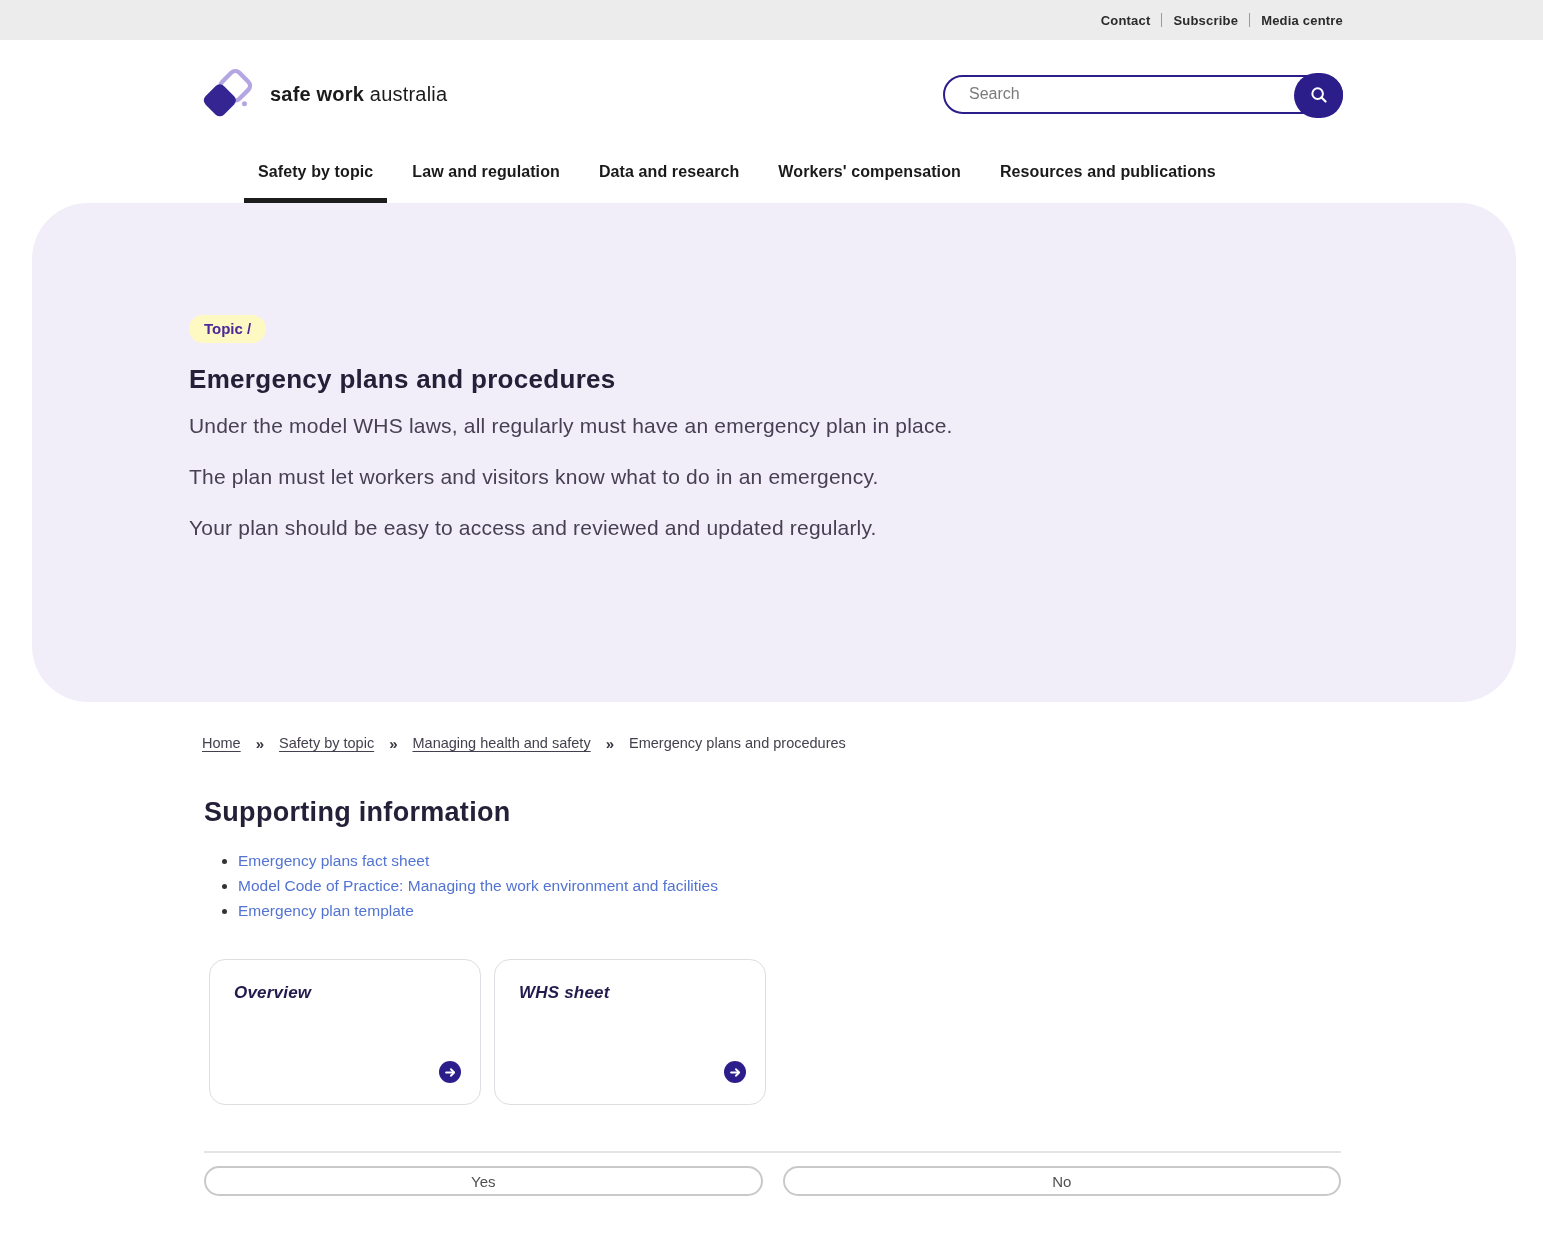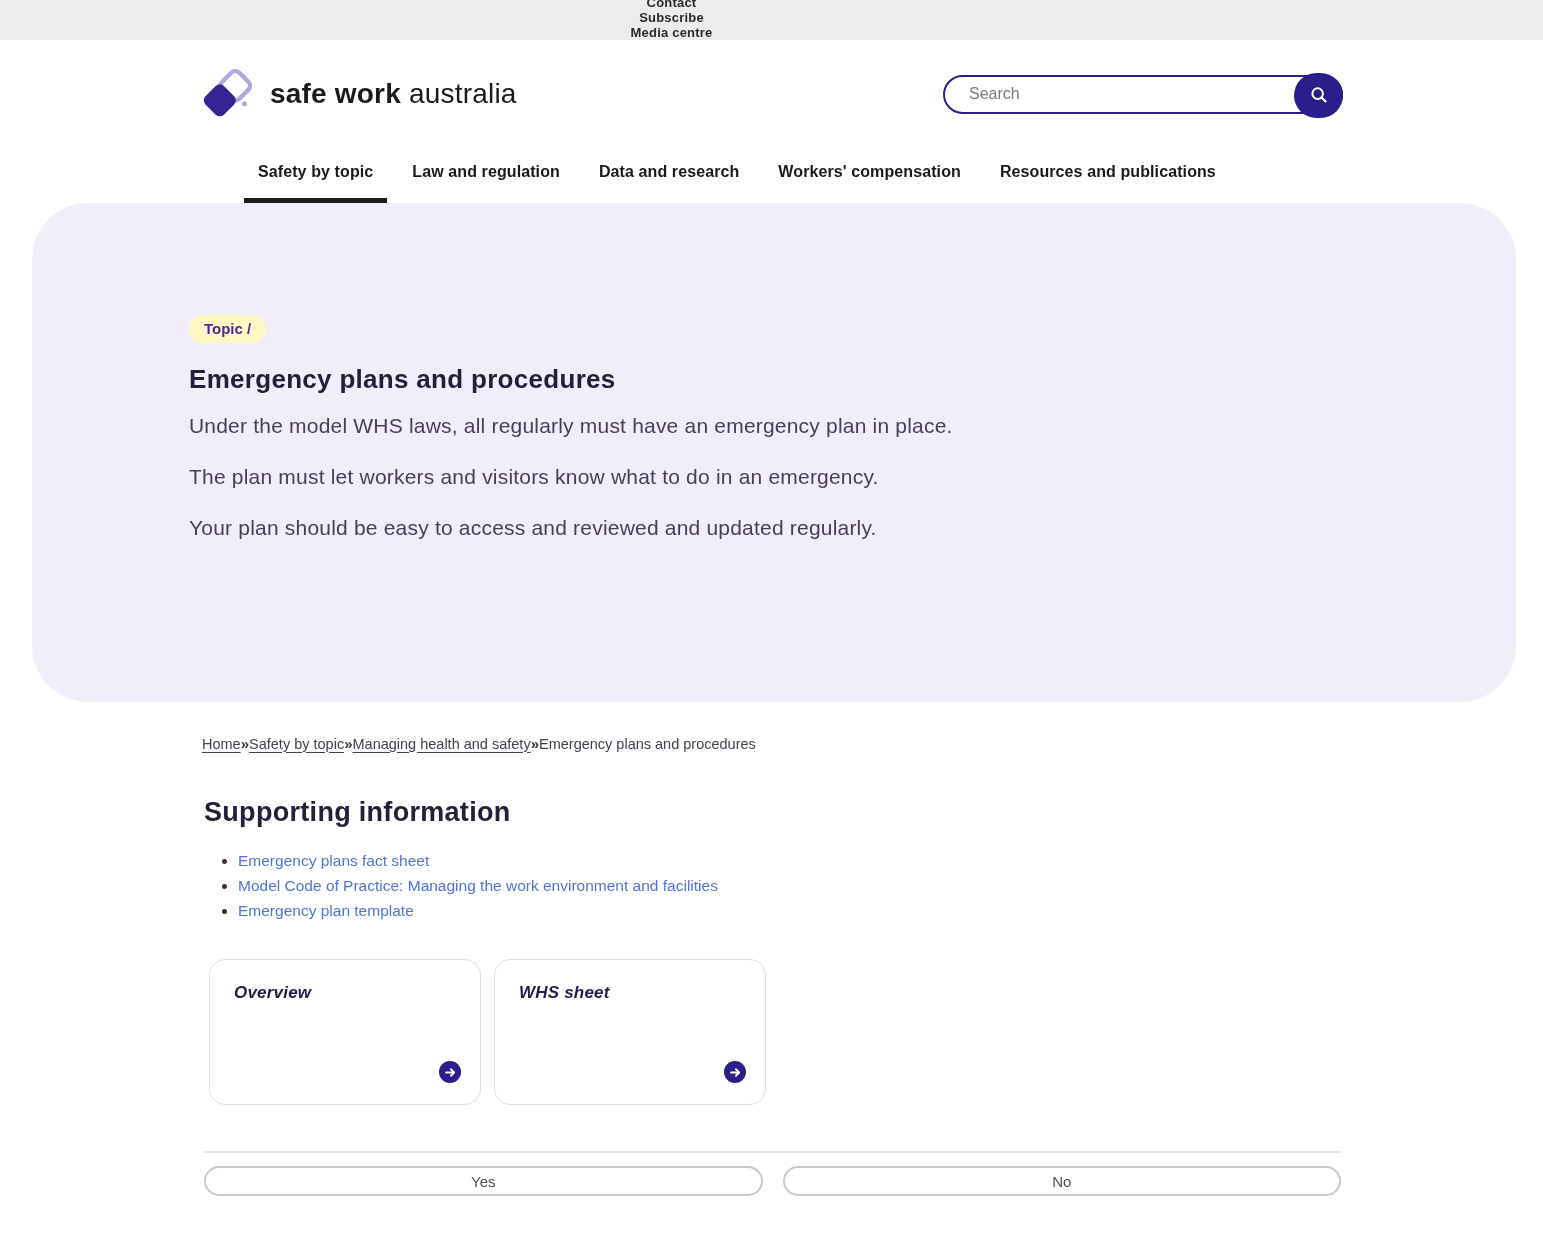--- a/index.html
+++ b/index.html
@@ -14,40 +14,39 @@
   a { text-decoration: none; color: inherit; cursor: pointer; }
 
   
   .topbar {
     height: 40px;
     background: #ececec;
     display: flex;
     align-items: center;
     justify-content: flex-end;
     padding-right: 200px;
-    flex-direction: column;
   }
   .topbar a {
     font-size: 13px;
     font-weight: 600;
     color: #2b2b2b;
     letter-spacing: .2px;
   }
   .tsep { width: 1px; height: 14px; background: #999; margin: 0 11px; }
 
   
   .header-inner {
     display: flex;
     align-items: center;
     justify-content: space-between;
     padding: 24px 200px 0 200px;
     height: 84px;
   }
   .logo { display: flex; align-items: center; gap: 12px; }
-  .logo-text { font-size: 28px; color: #1b1b1b; letter-spacing: .2px; white-space: nowrap; }
+  .logo-text { font-size: 20px; color: #1b1b1b; letter-spacing: .2px; white-space: nowrap; }
   .logo-text b { font-weight: 700; }
   .logo-text .light { font-weight: 400; }
 
   .search {
     position: relative;
     width: 400px;
     height: 39px;
     border: 2px solid #2c1e8a;
     border-radius: 22px;
     background: #fff;
@@ -133,21 +132,21 @@
     font-size: 21px;
     line-height: 30px;
     color: #474054;
     letter-spacing: .2px;
   }
 
   
   .breadcrumb {
     margin: 33px 200px 0 202px;
     display: flex;
-    align-items: center;
+    gap: 15px;
     font-size: 14.5px;
     color: #45404d;
   }
   .breadcrumb a { text-decoration: underline; text-underline-offset: 3px; color: #45404d; }
   .bc-sep { font-size: 15px; font-weight: 700; color: #3a3540; }
   .bc-current { color: #45404d; }
 
   
   .container { padding: 0 202px 0 204px; }
 

